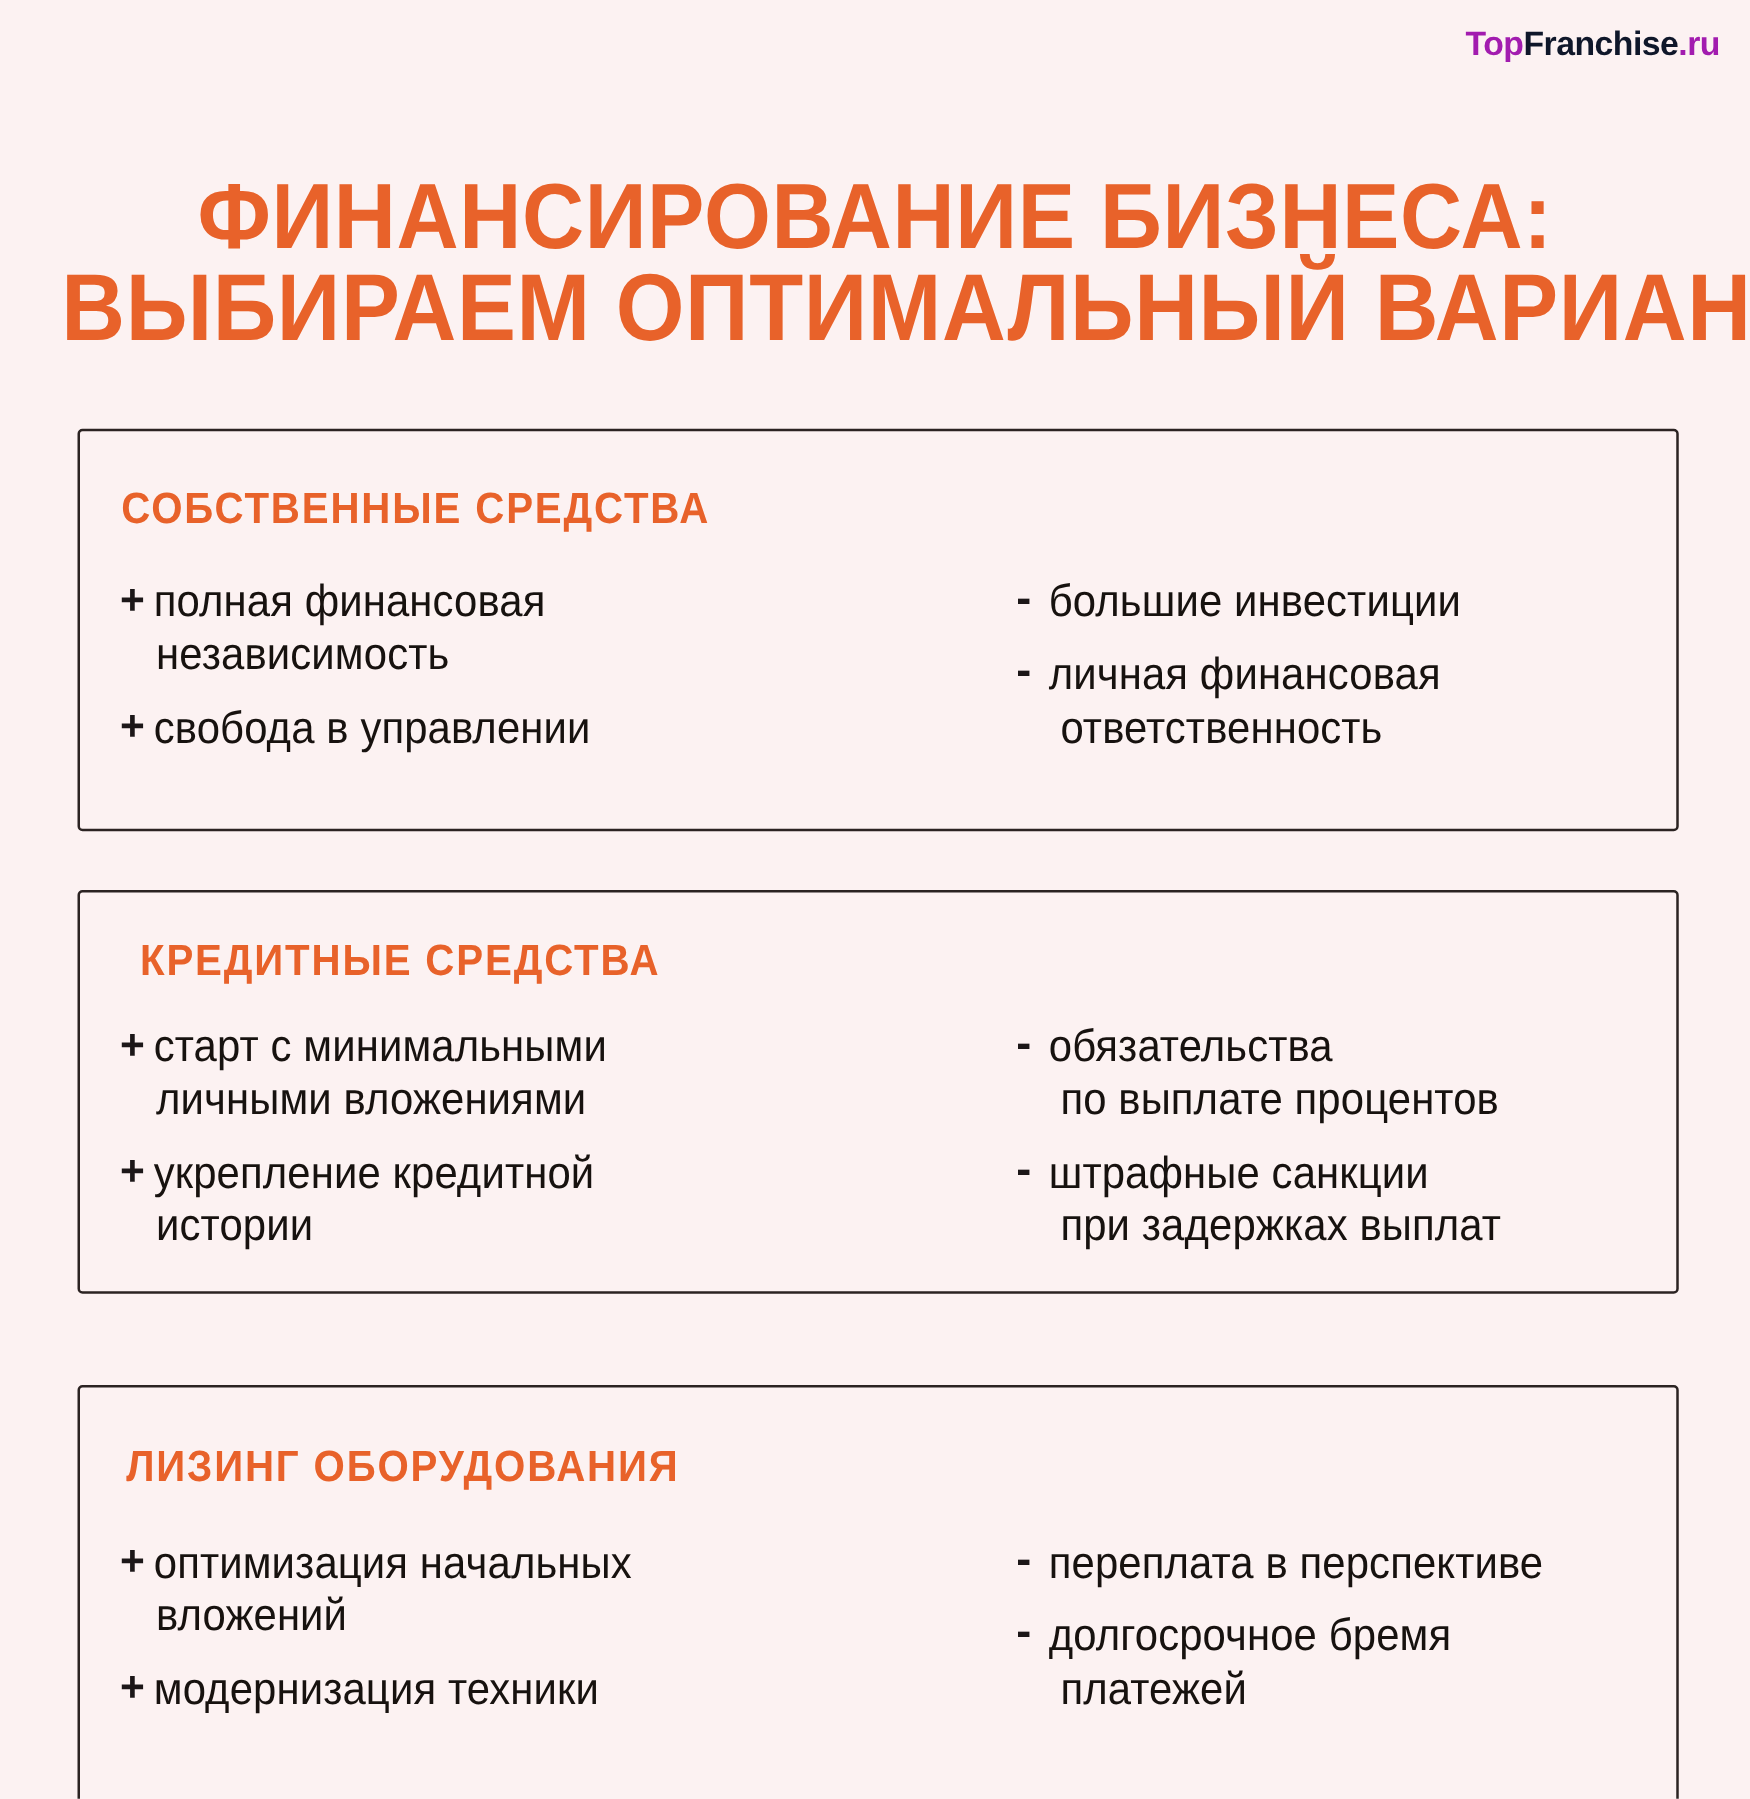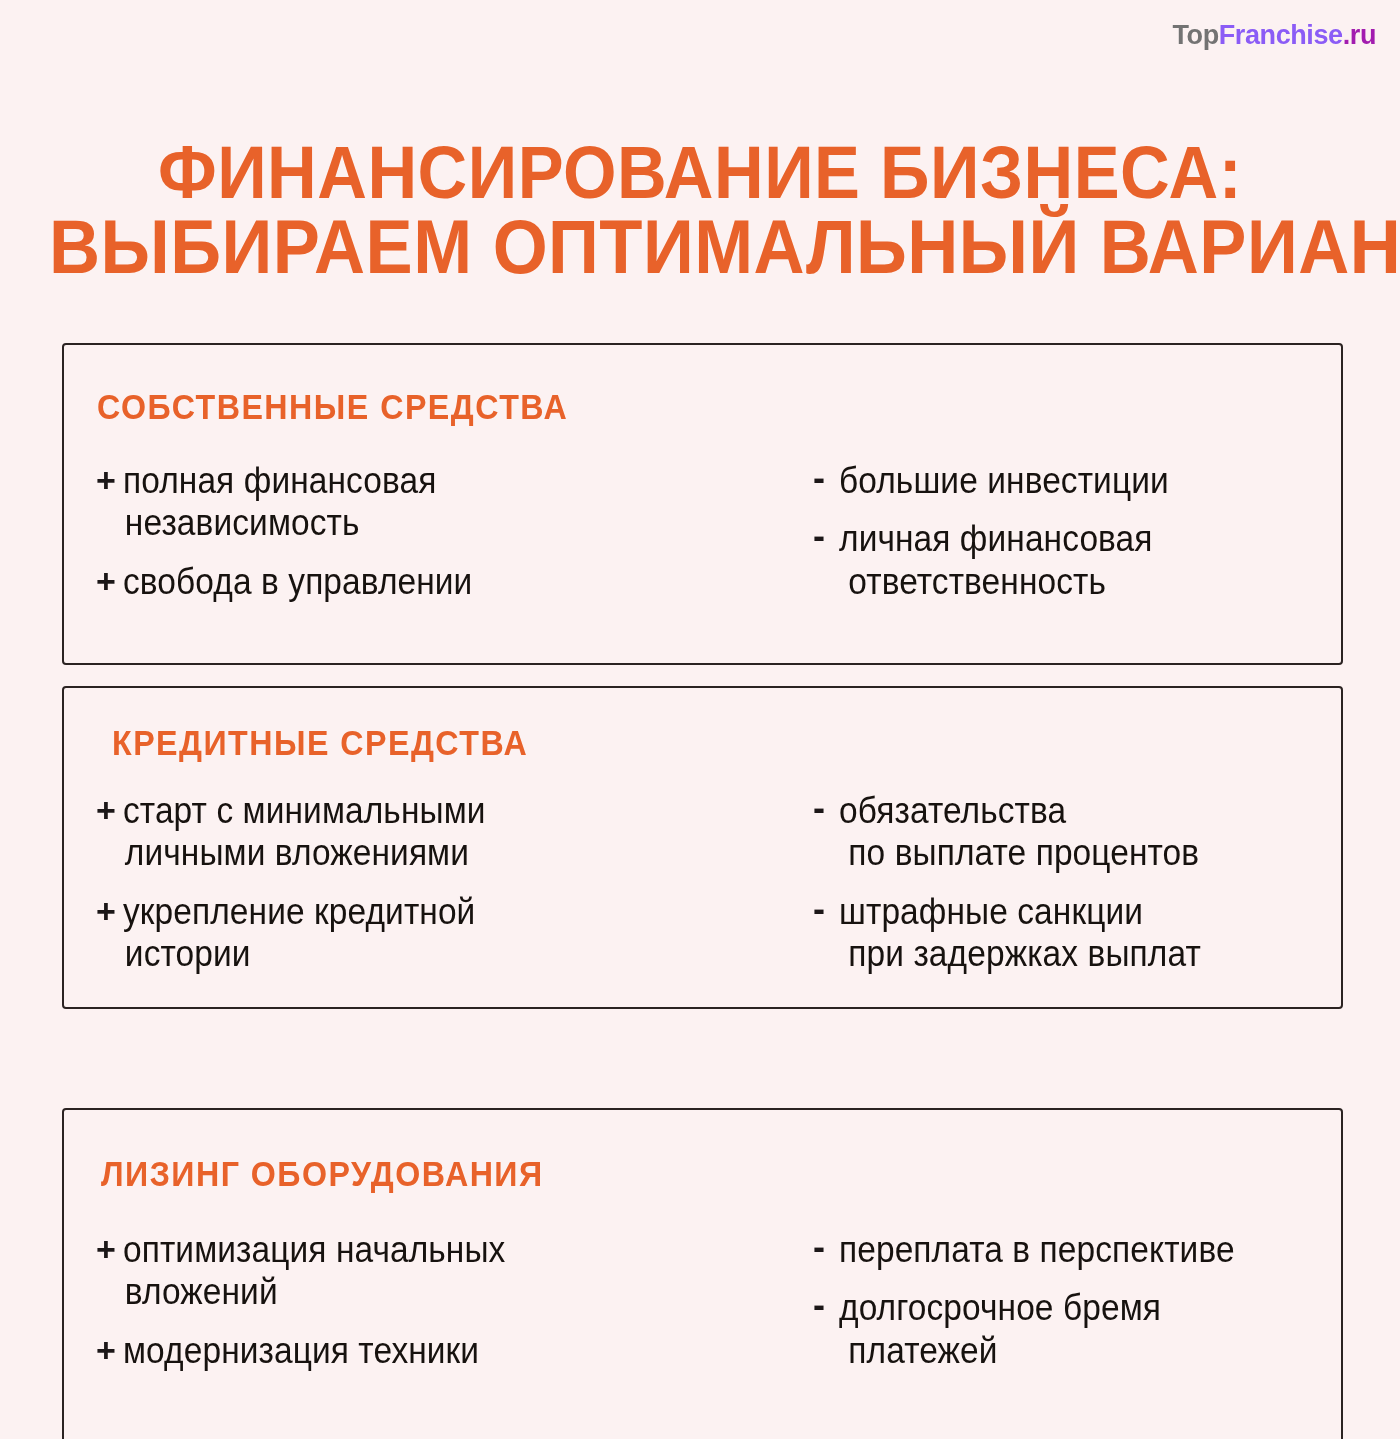--- a/index.html
+++ b/index.html
@@ -20,22 +20,22 @@
   .logo {
     position: absolute;
     top: 22px;
     right: 24px;
     font-size: 27px;
     font-weight: bold;
     letter-spacing: -0.4px;
     line-height: 1;
     white-space: nowrap;
   }
-  .logo .lg-top   { color: #737373; }
-  .logo .lg-main  { color: #8b5cf6; }
+  .logo .lg-top   { color: #a21caf; }
+  .logo .lg-main  { color: #0f172a; }
   .logo .lg-ru    { color: #a21caf; }
 
   
   .title {
     position: absolute;
     top: 86px;
     left: 0;
     width: 1400px;
     text-align: center;
     color: #e8622a;
@@ -54,21 +54,21 @@
   .card {
     position: absolute;
     left: 62px;
     width: 1281px;
     box-sizing: border-box;
     border: 2.5px solid #2b2322;
     border-radius: 4px;
     background: transparent;
   }
   #card-0 { top: 343px;  height: 322px; }
-  #card-1 { top: 686px;  height: 323px; }
+  #card-1 { top: 712px;  height: 323px; }
   #card-2 { top: 1080px; height: 394px; margin-top: 28px; }
 
   .card-heading {
     color: #e8622a;
     font-weight: bold;
     font-size: 35px;
     letter-spacing: 1.6px;
     text-transform: uppercase;
     line-height: 1;
     transform: scaleX(0.92);

